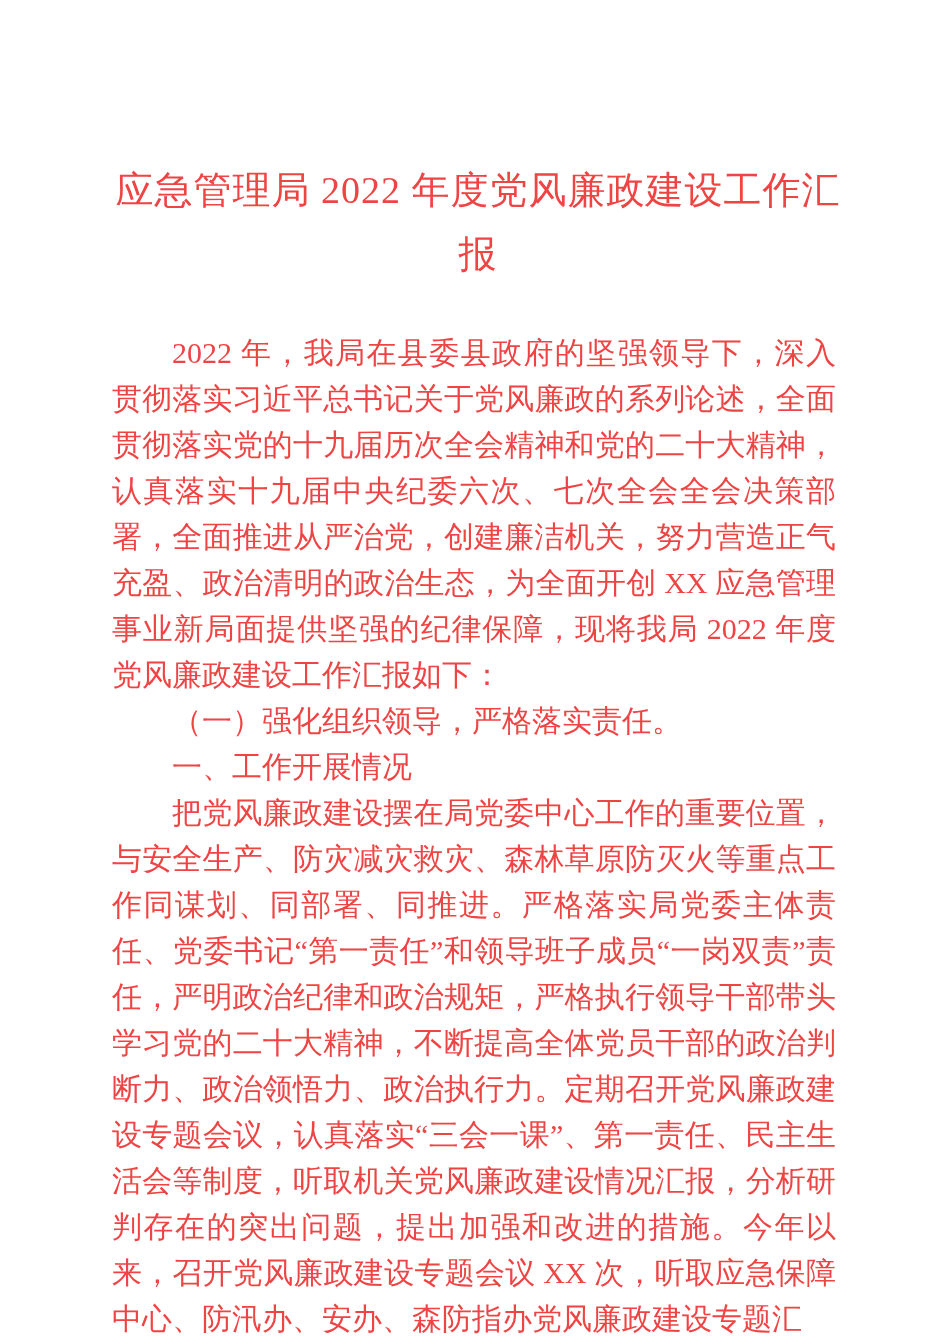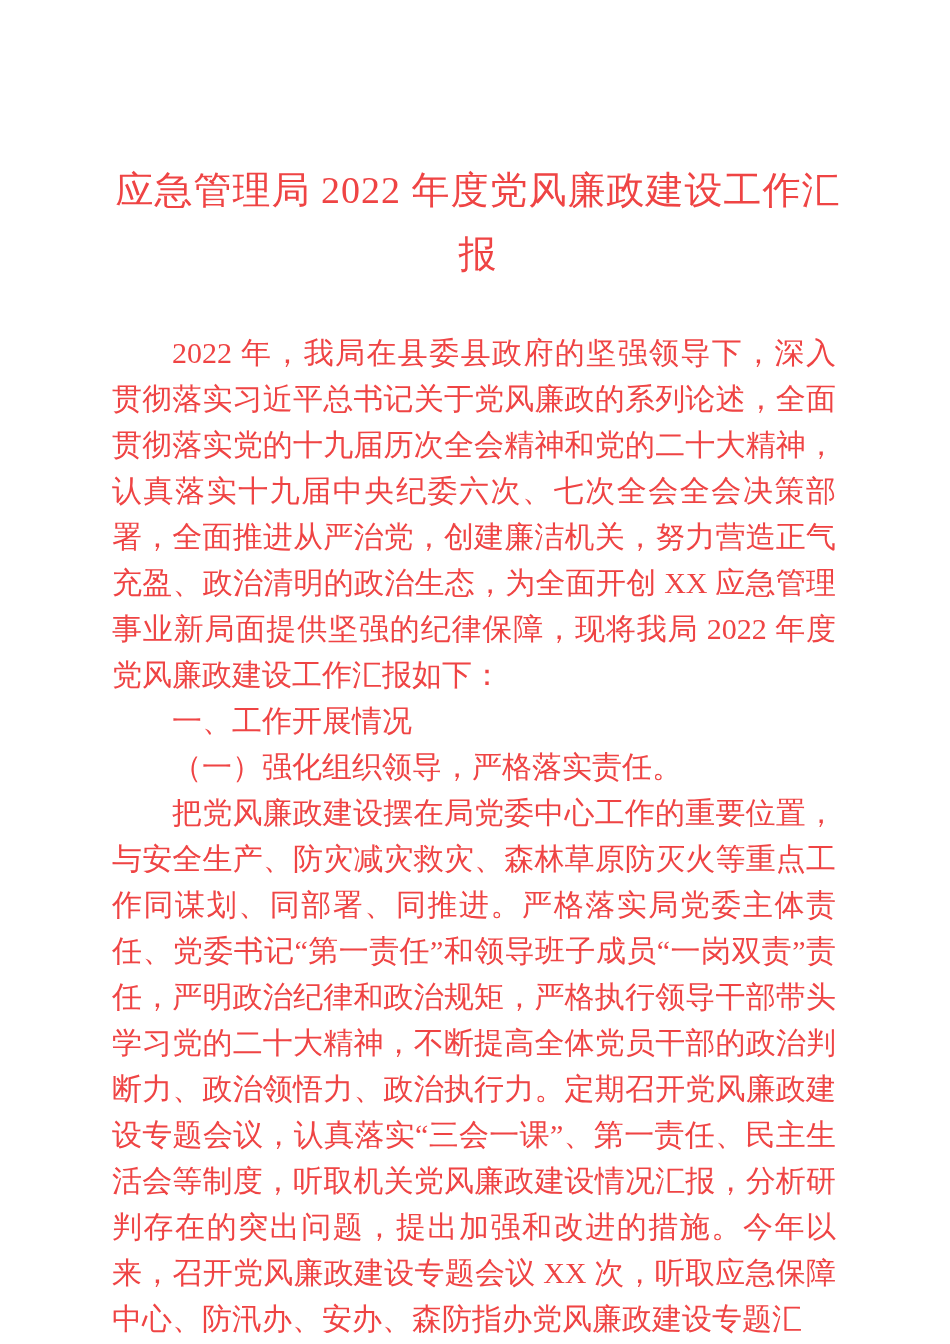--- a/index.html
+++ b/index.html
@@ -48,18 +48,18 @@
 
 <div class="page">
 
   <h1 class="doc-title">
     <span class="title-line">应急管理局 2022 年度党风廉政建设工作汇</span>
     <span class="title-line">报</span>
   </h1>
 
   <div class="content">
     <p>2022 年，我局在县委县政府的坚强领导下，深入贯彻落实习近平总书记关于党风廉政的系列论述，全面贯彻落实党的十九届历次全会精神和党的二十大精神，认真落实十九届中央纪委六次、七次全会全会决策部署，全面推进从严治党，创建廉洁机关，努力营造正气充盈、政治清明的政治生态，为全面开创 XX 应急管理事业新局面提供坚强的纪律保障，现将我局 2022 年度党风廉政建设工作汇报如下：</p>
+    <p>（一）强化组织领导，严格落实责任。</p>
     <p>一、工作开展情况</p>
-    <p>（一）强化组织领导，严格落实责任。</p>
     <p>把党风廉政建设摆在局党委中心工作的重要位置，与安全生产、防灾减灾救灾、森林草原防灭火等重点工作同谋划、同部署、同推进。严格落实局党委主体责任、党委书记“第一责任”和领导班子成员“一岗双责”责任，严明政治纪律和政治规矩，严格执行领导干部带头学习党的二十大精神，不断提高全体党员干部的政治判断力、政治领悟力、政治执行力。定期召开党风廉政建设专题会议，认真落实“三会一课”、第一责任、民主生活会等制度，听取机关党风廉政建设情况汇报，分析研判存在的突出问题，提出加强和改进的措施。今年以来，召开党风廉政建设专题会议 XX 次，听取应急保障中心、防汛办、安办、森防指办党风廉政建设专题汇</p>
   </div>
 
 </div>
 
 </body></html>

